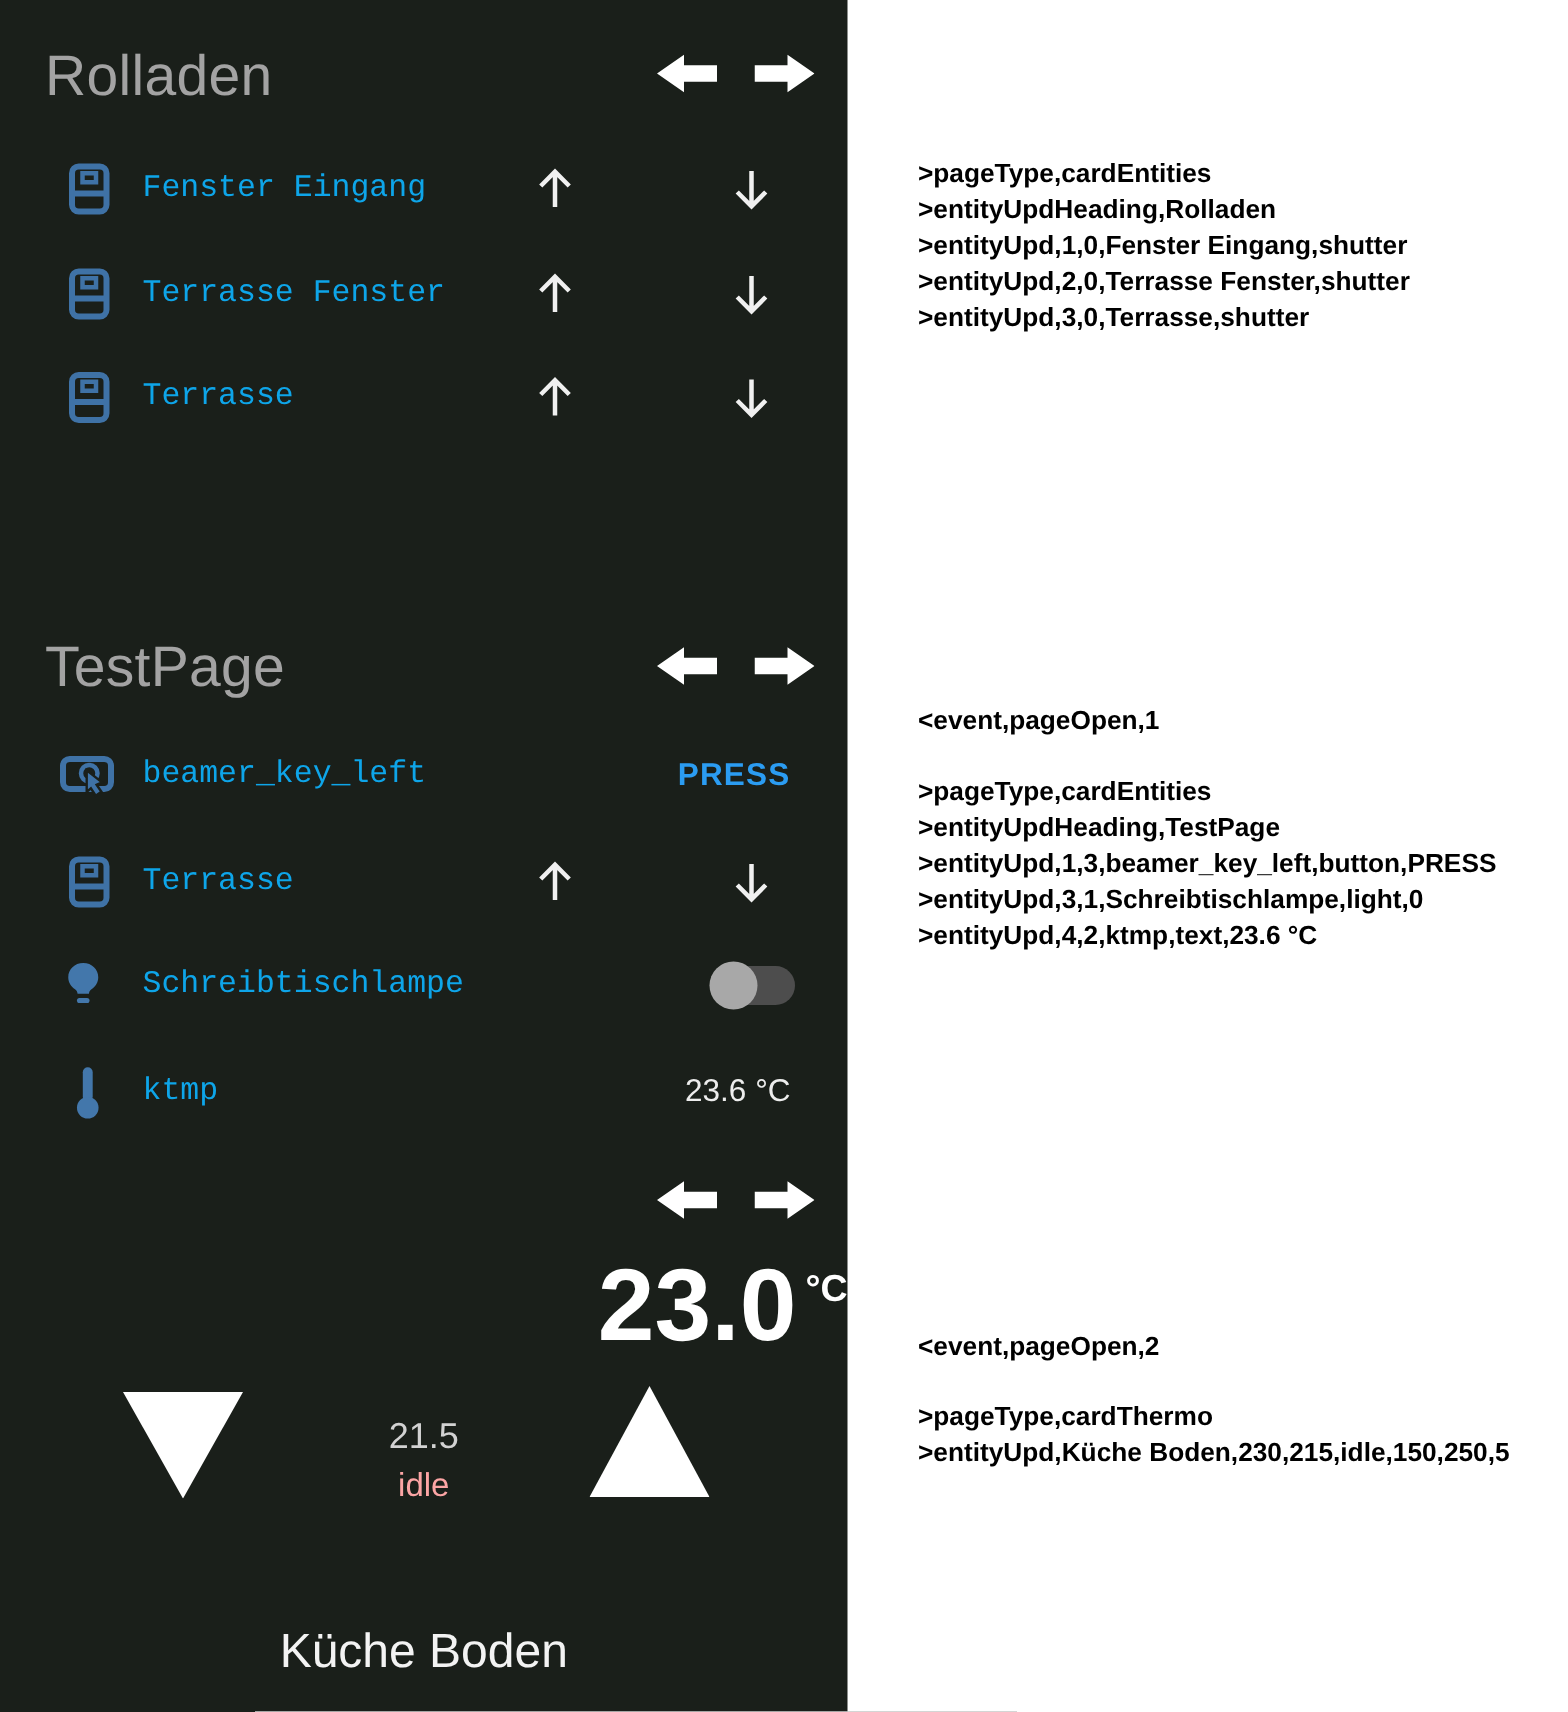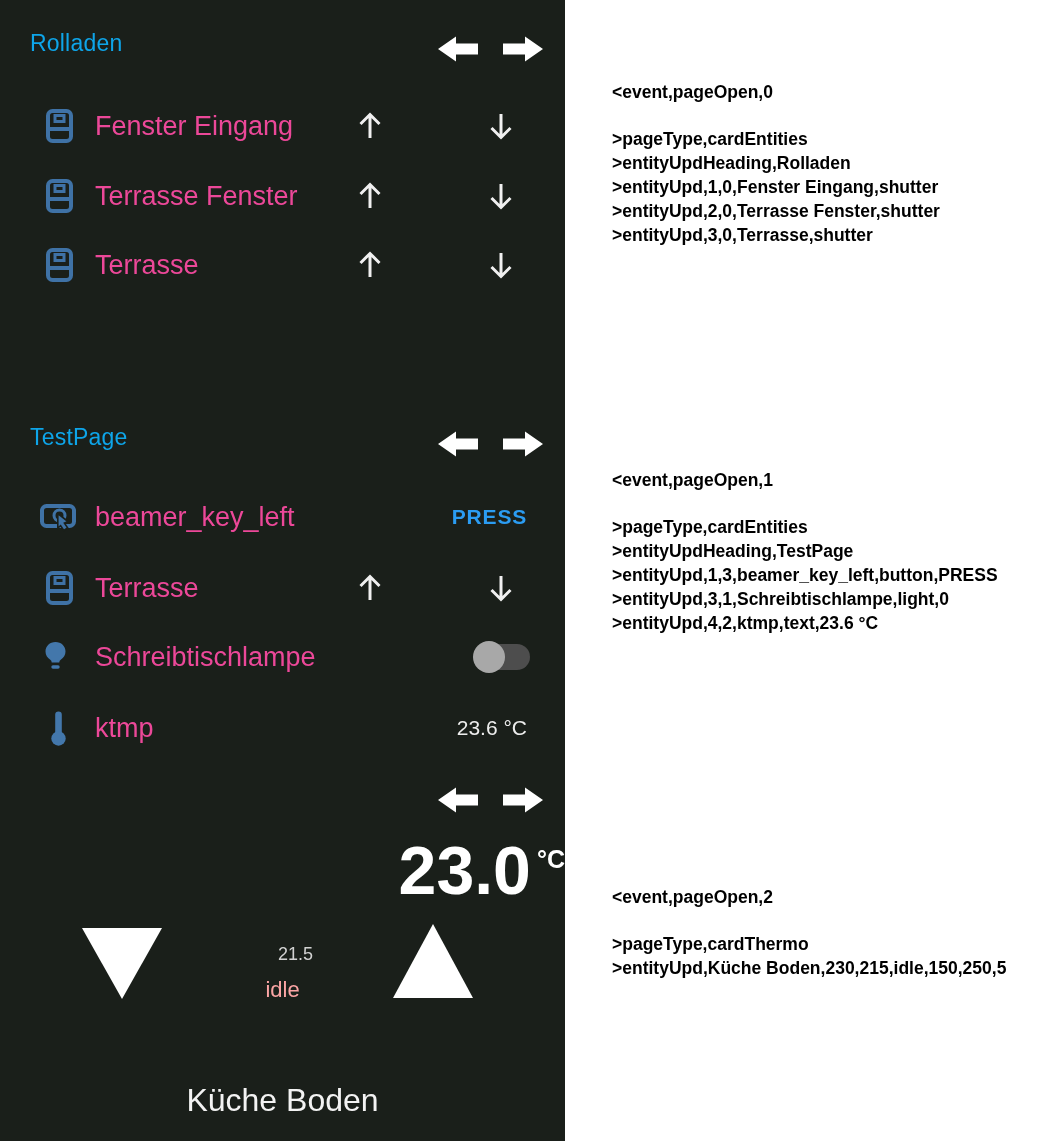--- a/index.html
+++ b/index.html
@@ -10,30 +10,30 @@
     --text-primary:#efefef;
   }
   *{margin:0;padding:0;box-sizing:border-box;}
   html,body{width:1045px;height:1141px;background:#ffffff;overflow:hidden;
     font-family:"Liberation Sans",sans-serif;}
   #stage{position:relative;width:1045px;height:1141px;background:#ffffff;}
 
   
   .device{position:absolute;left:0;top:0;width:565px;height:1141px;background:var(--panel-bg);}
 
-  .pheading{position:absolute;left:30px;font-size:23px;font-weight:400;color:#0ea5e9;
+  .pheading{position:absolute;left:30px;font-size:38px;font-weight:400;color:#a3a3a3;
     letter-spacing:.2px;white-space:nowrap;}
   .nav{position:absolute;width:40px;height:30px;color:#ffffff;cursor:pointer;}
   .nav svg{display:block;width:100%;height:100%;}
 
   .row{position:absolute;left:0;width:565px;height:68px;}
   .eicon{position:absolute;left:44px;top:50%;transform:translateY(-50%);color:var(--icon-blue);}
   .eicon svg{display:block;}
   .elabel{position:absolute;left:95px;top:50%;transform:translateY(-50%);
-    font-size:27px;color:#ec4899;white-space:nowrap;}
+    font-size:21px;color:#0ea5e9;white-space:nowrap;font-family:Liberation Mono, monospace;}
   .ctl{position:absolute;top:50%;transform:translateY(-50%);color:#f0f0f0;cursor:pointer;}
   .ctl.up{left:356px;}
   .ctl.stop{left:428px;}
   .ctl.down{left:487px;}
   .ctl svg{display:block;}
   .stop-square{width:18px;height:18px;background:#ffffff;}
   .evalue{position:absolute;right:38px;top:50%;transform:translateY(-50%);
     font-size:21px;color:#ededed;white-space:nowrap;}
   .press{color:var(--accent-blue);font-weight:600;letter-spacing:.8px;cursor:pointer;}
 
@@ -45,21 +45,21 @@
 
   
   .thermo-temp{position:absolute;left:0;top:836px;width:565px;text-align:right;
     color:#ffffff;white-space:nowrap;}
   .temp-big{font-size:68px;font-weight:700;line-height:68px;}
   .temp-unit{display:inline-block;font-size:25px;font-weight:700;
     transform:translateY(-26px);margin-left:6px;}
   .tri{position:absolute;color:#ffffff;cursor:pointer;}
   .tri svg{display:block;}
   .centered{position:absolute;left:0;width:565px;text-align:center;white-space:nowrap;}
-  .thermo-target{top:944px;font-size:18px;color:#d2d2d2;margin-left:13px;}
+  .thermo-target{top:944px;font-size:24px;color:#d2d2d2;}
   .thermo-state{top:977px;font-size:22px;color:#fca5a5;}
   .thermo-name{top:1082px;font-size:32px;color:#f3f3f3;}
 
   
   .ann{position:absolute;left:612px;font-weight:700;font-size:17.5px;line-height:24px;
     color:#000000;white-space:nowrap;}
   .ann-gap{height:23px;}
 </style>
 </head>
 <body>
@@ -267,21 +267,20 @@
 
       <div class="centered thermo-target">21.5</div>
       <div class="centered thermo-state">idle</div>
       <div class="centered thermo-name">Küche Boden</div>
     </div>
   </div>
 
   <div>
 
     <div class="ann" style="top:80px">
-      <div>&lt;event,pageOpen,0</div>
       <div class="ann-gap"></div>
       <div>&gt;pageType,cardEntities</div>
       <div>&gt;entityUpdHeading,Rolladen</div>
       <div>&gt;entityUpd,1,0,Fenster Eingang,shutter</div>
       <div>&gt;entityUpd,2,0,Terrasse Fenster,shutter</div>
       <div>&gt;entityUpd,3,0,Terrasse,shutter</div>
     </div>
 
     <div class="ann" style="top:468px">
       <div>&lt;event,pageOpen,1</div>

